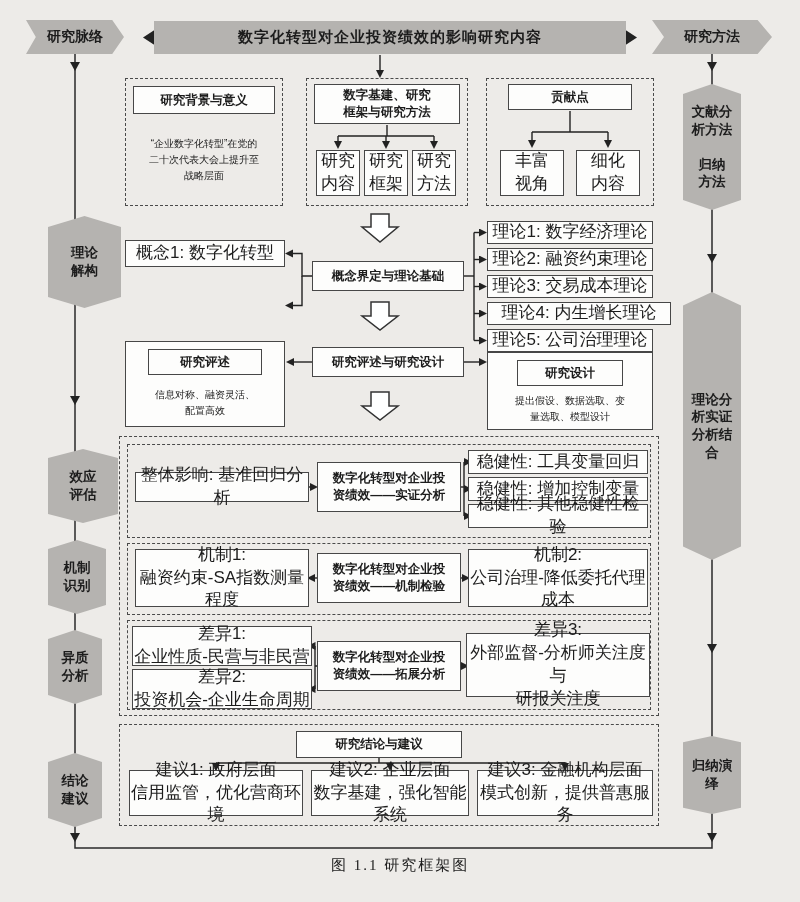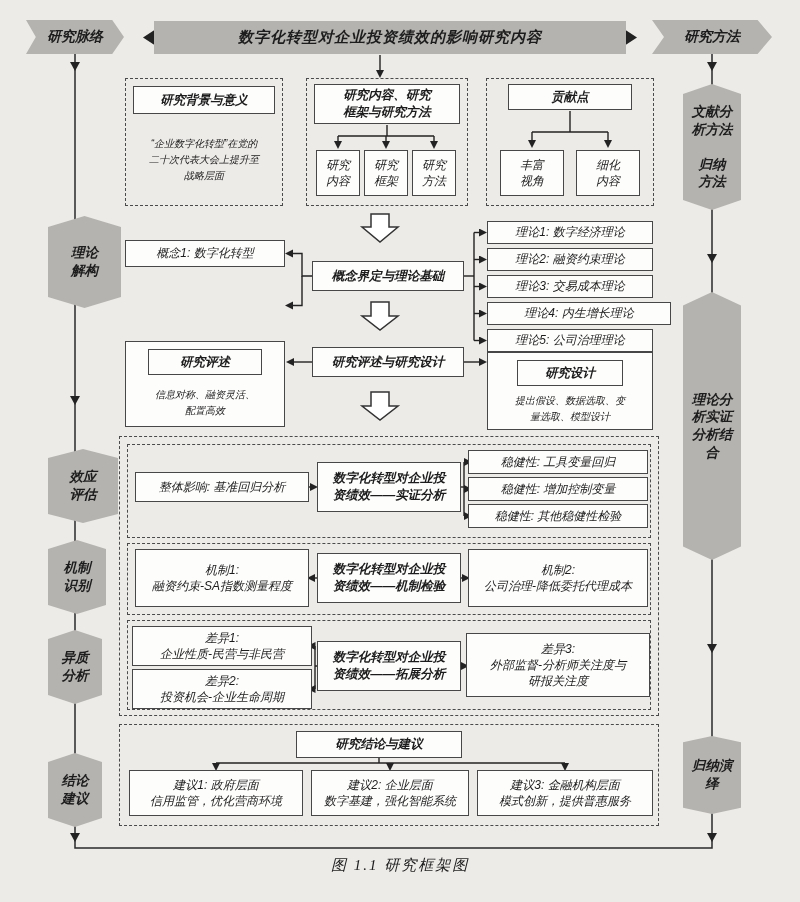--- a/index.html
+++ b/index.html
@@ -2,21 +2,20 @@
 <html><head>
 <meta charset="utf-8">
 <style>
   * { box-sizing: border-box; margin: 0; padding: 0; }
   html,body { background:#d9d7d4; }
   .canvas {
     position: relative; width: 800px; height: 902px;
     background: #edebe8; overflow: hidden;
     font-family: "Liberation Sans", "DejaVu Sans", sans-serif;
     color: #1c1c1c;
-    font-style: italic;
   }
   .abs { position: absolute; }
   svg.connectors { position: absolute; left: 0; top: 0; }
 
   .titlebar {
     background: #b5b3b0; display: flex; align-items: center; justify-content: center;
     font-weight: 700; font-size: 15px; letter-spacing: 1px;
   }
   .tab {
     background: #b5b3b0; display: flex; align-items: center; justify-content: center;
@@ -29,21 +28,21 @@
     white-space: pre-line;
   }
   .hex-s { clip-path: polygon(50% 0, 100% 12%, 100% 88%, 50% 100%, 0 88%, 0 12%); }
   .hex-m { clip-path: polygon(50% 0, 100% 8%, 100% 92%, 50% 100%, 0 92%, 0 8%); }
   .hex-t { clip-path: polygon(50% 0, 100% 5%, 100% 95%, 50% 100%, 0 95%, 0 5%); }
 
   .dash { border: 1.4px dashed #4a4a4a; }
   .box {
     background: #fdfdfc; border: 1.3px solid #474747;
     display: flex; align-items: center; justify-content: center;
-    text-align: center; font-size: 12px; line-height: 1.35; white-space: pre-line;
+    text-align: center; font-size: 17px; line-height: 1.35; white-space: pre-line;
   }
   .bold { font-weight: 700; font-size: 12.5px; }
   .plain {
     display: flex; align-items: center; justify-content: center;
     text-align: center; font-size: 10px; line-height: 1.6; white-space: pre-line;
   }
   .caption {
     text-align: center; font-size: 15px; letter-spacing: 2px;
     font-family: "Liberation Serif", "DejaVu Serif", serif;
   }
@@ -161,21 +160,21 @@
   <div class="abs hex hex-m" style="left:683px;top:736px;width:58px;height:78px">归纳演
 绎</div>
 
   <div class="abs dash" style="left:125px;top:78px;width:158px;height:128px"></div>
   <div class="abs box bold" style="left:133px;top:86px;width:142px;height:28px">研究背景与意义</div>
   <div class="abs plain" style="left:127px;top:120px;width:154px;height:80px">“企业数字化转型”在党的
 二十次代表大会上提升至
 战略层面</div>
 
   <div class="abs dash" style="left:306px;top:78px;width:162px;height:128px"></div>
-  <div class="abs box bold" style="left:314px;top:84px;width:146px;height:40px">研究内容、研究
+  <div class="abs box bold" style="left:314px;top:84px;width:146px;height:40px">数字基建、研究
 框架与研究方法</div>
   <div class="abs box" style="left:316px;top:150px;width:44px;height:46px">研究
 内容</div>
   <div class="abs box" style="left:364px;top:150px;width:44px;height:46px">研究
 框架</div>
   <div class="abs box" style="left:412px;top:150px;width:44px;height:46px">研究
 方法</div>
 
   <div class="abs dash" style="left:486px;top:78px;width:168px;height:128px"></div>
   <div class="abs box bold" style="left:508px;top:84px;width:124px;height:26px">贡献点</div>

